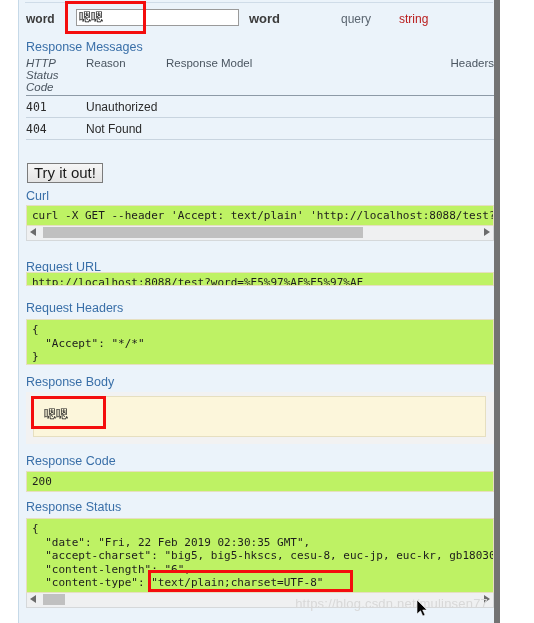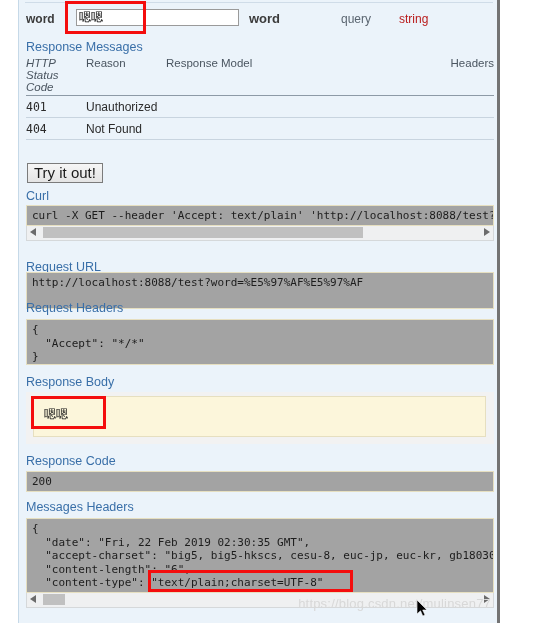--- a/index.html
+++ b/index.html
@@ -17,21 +17,21 @@
 
   
   .swagger-panel {
     position: absolute;
     left: 18px;
     top: 0px;
     width: 482px;
     height: 623px;
     background: #ebf3fa;
     border-left: 1px solid #c6d9e8;
-    border-right: 3px solid #737373;
+    border-right: 6px solid #737373;
     box-sizing: border-box;
     overflow: hidden;
   }
 
   .top-rule {
     position: absolute;
     left: 6px;
     top: 2px;
     width: 468px;
     height: 1px;
@@ -155,21 +155,21 @@
     font-size: 12.5px;
     color: #4a86c5;
     text-decoration: underline;
     cursor: pointer;
     margin-top: 47px;
   }
 
   
   .codebox {
     position: absolute;
-    background: #a3a3a3;
+    background: #bef264;
     border: 1px solid #e6dfc0;
     box-sizing: border-box;
     font-family: "DejaVu Sans Mono", monospace;
     font-size: 11px;
     color: #1d1d1d;
     white-space: pre;
     overflow: hidden;
     padding: 3px 5px;
     line-height: 13.5px;
   }
@@ -302,36 +302,36 @@
 
   <div class="sec-head" style="left:7px; top:189px;">Curl</div>
   <div class="codebox" style="left:7px; top:205px; width:468px; height:21px;">curl -X GET --header 'Accept: text/plain' 'http://localhost:8088/test?</div>
   <div class="hscroll" style="left:7px; top:226px; width:468px;">
     <span class="arrow-l"></span>
     <span class="thumb" style="left:16px; width:320px;"></span>
     <span class="arrow-r"></span>
   </div>
 
   <div class="sec-head" style="left:7px; top:260px;">Request URL</div>
-  <div class="codebox" style="left:7px; top:272px; width:468px; height:37px;">http://localhost:8088/test?word=%E5%97%AF%E5%97%AF</div>
+  <div class="codebox" style="left:7px; top:272px; width:468px; height:14px;">http://localhost:8088/test?word=%E5%97%AF%E5%97%AF</div>
 
   <div class="sec-head" style="left:7px; top:301px;">Request Headers</div>
   <div class="codebox" style="left:7px; top:319px; width:468px; height:46px;">{
   "Accept": "*/*"
 }</div>
 
   <div class="sec-head" style="left:7px; top:375px;">Response Body</div>
   <div class="respbody-wrap">
     <div class="respbody-inner">嗯嗯</div>
   </div>
 
   <div class="sec-head" style="left:7px; top:454px;">Response Code</div>
   <div class="codebox" style="left:7px; top:471px; width:468px; height:21px;">200</div>
 
-  <div class="sec-head" style="left:7px; top:500px;">Messages Headers</div>
+  <div class="sec-head" style="left:7px; top:500px;">Response Status</div>
   <div class="codebox" style="left:7px; top:518px; width:468px; height:75px;">{
   "date": "Fri, 22 Feb 2019 02:30:35 GMT",
   "accept-charset": "big5, big5-hkscs, cesu-8, euc-jp, euc-kr, gb18030
   "content-length": "6",
   "content-type": "text/plain;charset=UTF-8"
 }</div>
   <div class="hscroll" style="left:7px; top:593px; width:468px;">
     <span class="arrow-l"></span>
     <span class="thumb" style="left:16px; width:22px;"></span>
     <span class="arrow-r"></span>

